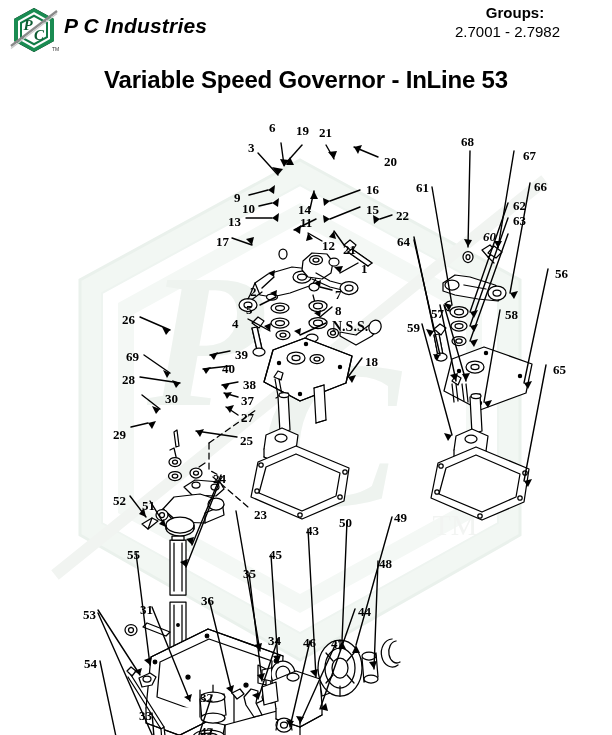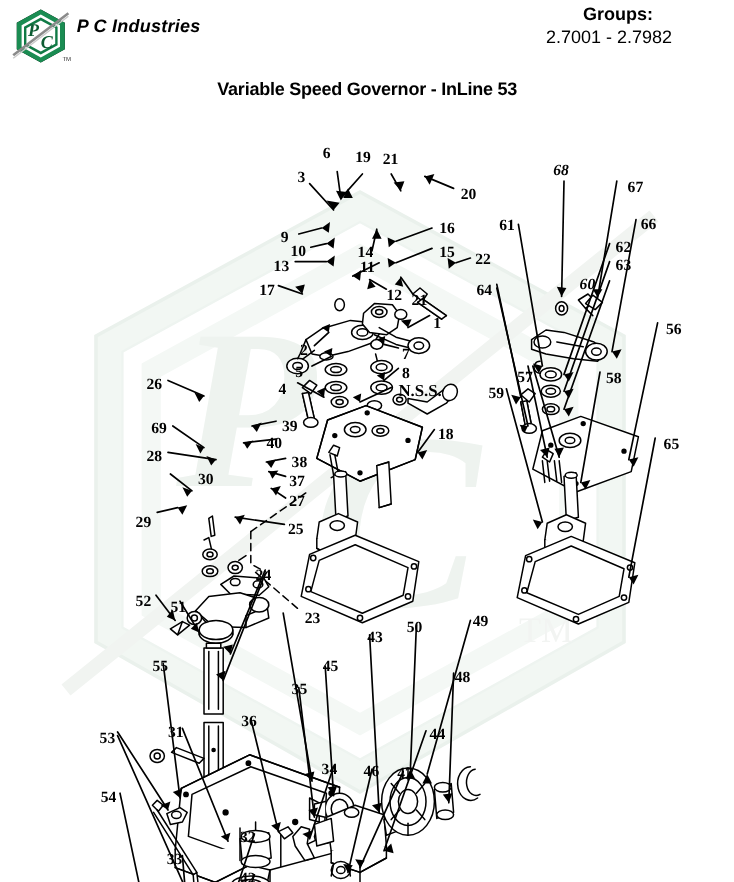--- a/index.html
+++ b/index.html
@@ -2,28 +2,28 @@
 <html><head>
 <meta charset="utf-8">
 <style>
   html,body{margin:0;padding:0;background:#ffffff;}
   body{width:612px;height:735px;position:relative;overflow:hidden;
        font-family:"Liberation Sans",sans-serif;color:#000;}
   #page{position:absolute;left:0;top:0;width:612px;height:735px;}
 
   
   .logo-wrap{position:absolute;left:8px;top:6px;width:52px;height:48px;}
-  .brand{position:absolute;left:64px;top:14px;font-size:15px;font-weight:bold;
+  .brand{position:absolute;left:64px;top:14px;font-size:21px;font-weight:bold;
          font-style:italic;letter-spacing:.2px;white-space:nowrap;}
   .groups-label{position:absolute;left:430px;top:4px;width:170px;text-align:center;
          font-size:15px;font-weight:bold;}
   .groups-range{position:absolute;left:415px;top:23px;width:185px;text-align:center;
          font-size:15px;font-weight:normal;}
   .title{position:absolute;left:0;top:66px;width:612px;text-align:center;
-         font-size:15px;font-weight:bold;letter-spacing:-.2px;}
+         font-size:24px;font-weight:bold;letter-spacing:-.2px;}
 
   
   #figure{position:absolute;left:0;top:105px;width:612px;height:630px;}
   #figure svg{display:block;}
 
   
   .lbl{position:absolute;font-size:13px;font-weight:bold;
        font-family:"Liberation Serif",serif;line-height:1;white-space:nowrap;}
   .lbl.nss{font-size:14px;}
 </style>
@@ -666,21 +666,21 @@
       <div class="lbl" style="left: 83px; top: 608px;">53</div>
       <div class="lbl" style="left: 140px; top: 603px;">31</div>
       <div class="lbl" style="left: 358px; top: 605px;">44</div>
       <div class="lbl" style="left: 268px; top: 634px;">34</div>
       <div class="lbl" style="left: 303px; top: 636px;">46</div>
       <div class="lbl" style="left: 331px; top: 637px;">47</div>
       <div class="lbl" style="left: 84px; top: 657px;">54</div>
       <div class="lbl" style="left: 200px; top: 691px;">32</div>
       <div class="lbl" style="left: 139px; top: 709px;">33</div>
       <div class="lbl" style="left: 200px; top: 725px;">42</div>
-      <div class="lbl" style="left: 461px; top: 135px; font-style: italic;">68</div>
+      <div class="lbl" style="left: 461px; top: 135px;">68</div>
       <div class="lbl" style="left: 523px; top: 149px;">67</div>
       <div class="lbl" style="left: 416px; top: 181px;">61</div>
       <div class="lbl" style="left: 534px; top: 180px;">66</div>
       <div class="lbl" style="left: 513px; top: 199px;">62</div>
       <div class="lbl" style="left: 513px; top: 214px;">63</div>
       <div class="lbl" style="left: 397px; top: 235px;">64</div>
       <div class="lbl" style="left: 483px; top: 230px; font-style: italic;">60</div>
       <div class="lbl" style="left: 555px; top: 267px;">56</div>
       <div class="lbl" style="left: 431px; top: 307px;">57</div>
       <div class="lbl" style="left: 505px; top: 308px;">58</div>

